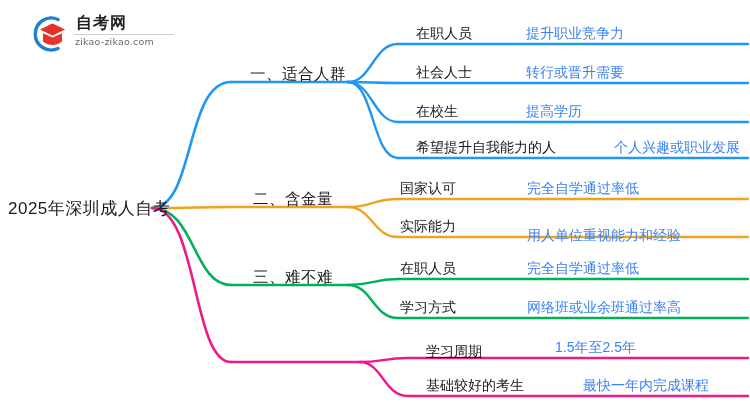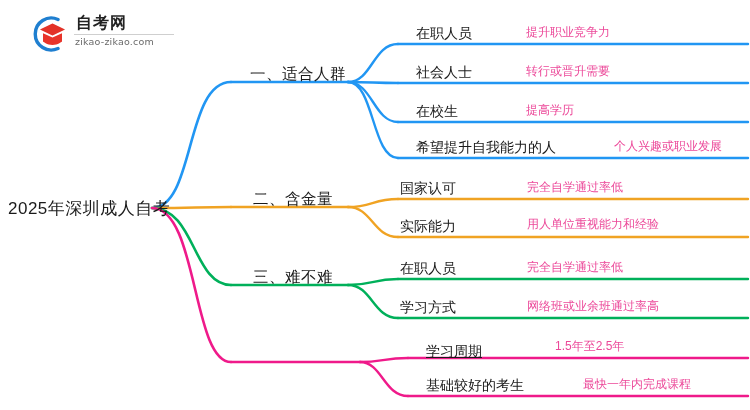--- a/index.html
+++ b/index.html
@@ -45,22 +45,22 @@
   }
   .leaf-label {
     position: absolute;
     font-size: 14px;
     color: #1a1a1a;
     white-space: nowrap;
     line-height: 1;
   }
   .leaf-desc {
     position: absolute;
-    font-size: 12px;
-    color: #ec4899;
+    font-size: 14px;
+    color: #3b82f6;
     white-space: nowrap;
     line-height: 1;
   }
   
   #logo {
     position: absolute;
     left: 28px;
     top: 12px;
     width: 150px;
     height: 44px;
@@ -172,21 +172,21 @@
   <div class="leaf-label" style="left:416px; top:104px;">在校生</div>
   <div class="leaf-desc" style="left:526px; top:104px;">提高学历</div>
 
   <div class="leaf-label" style="left:416px; top:140px;">希望提升自我能力的人</div>
   <div class="leaf-desc" style="left:614px; top:140px;">个人兴趣或职业发展</div>
 
   <div class="leaf-label" style="left:400px; top:181px;">国家认可</div>
   <div class="leaf-desc" style="left:527px; top:181px;">完全自学通过率低</div>
 
   <div class="leaf-label" style="left:400px; top:219px;">实际能力</div>
-  <div class="leaf-desc" style="left:527px; top:218px;font-family:Liberation Serif, serif;">用人单位重视能力和经验</div>
+  <div class="leaf-desc" style="left:527px; top:228px;">用人单位重视能力和经验</div>
 
   <div class="leaf-label" style="left:400px; top:261px;">在职人员</div>
   <div class="leaf-desc" style="left:527px; top:261px;">完全自学通过率低</div>
 
   <div class="leaf-label" style="left:400px; top:300px;">学习方式</div>
   <div class="leaf-desc" style="left:527px; top:300px;">网络班或业余班通过率高</div>
 
   <div class="leaf-label" style="left:426px; top:344px;text-decoration:underline;">学习周期</div>
   <div class="leaf-desc" style="left:555px; top:340px;">1.5年至2.5年</div>
 

